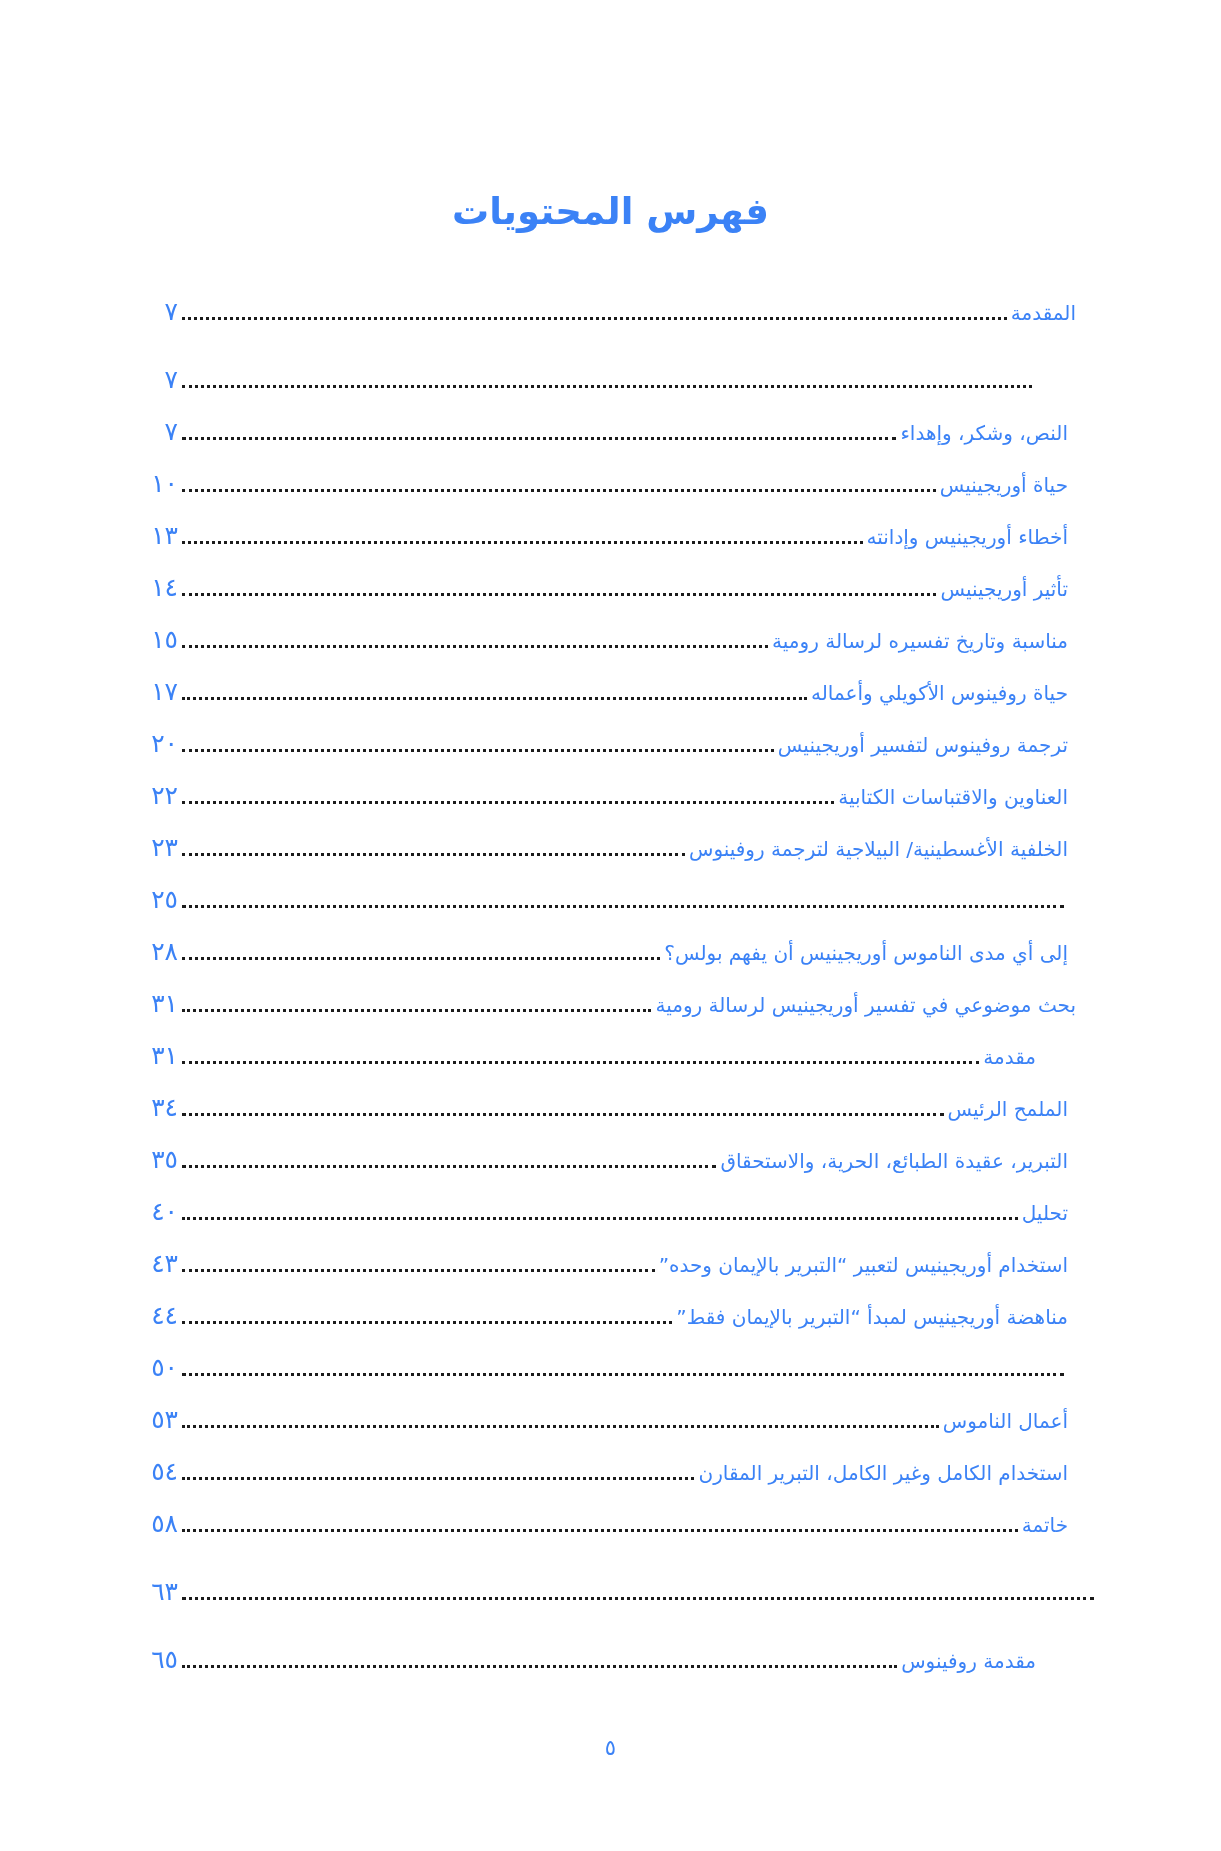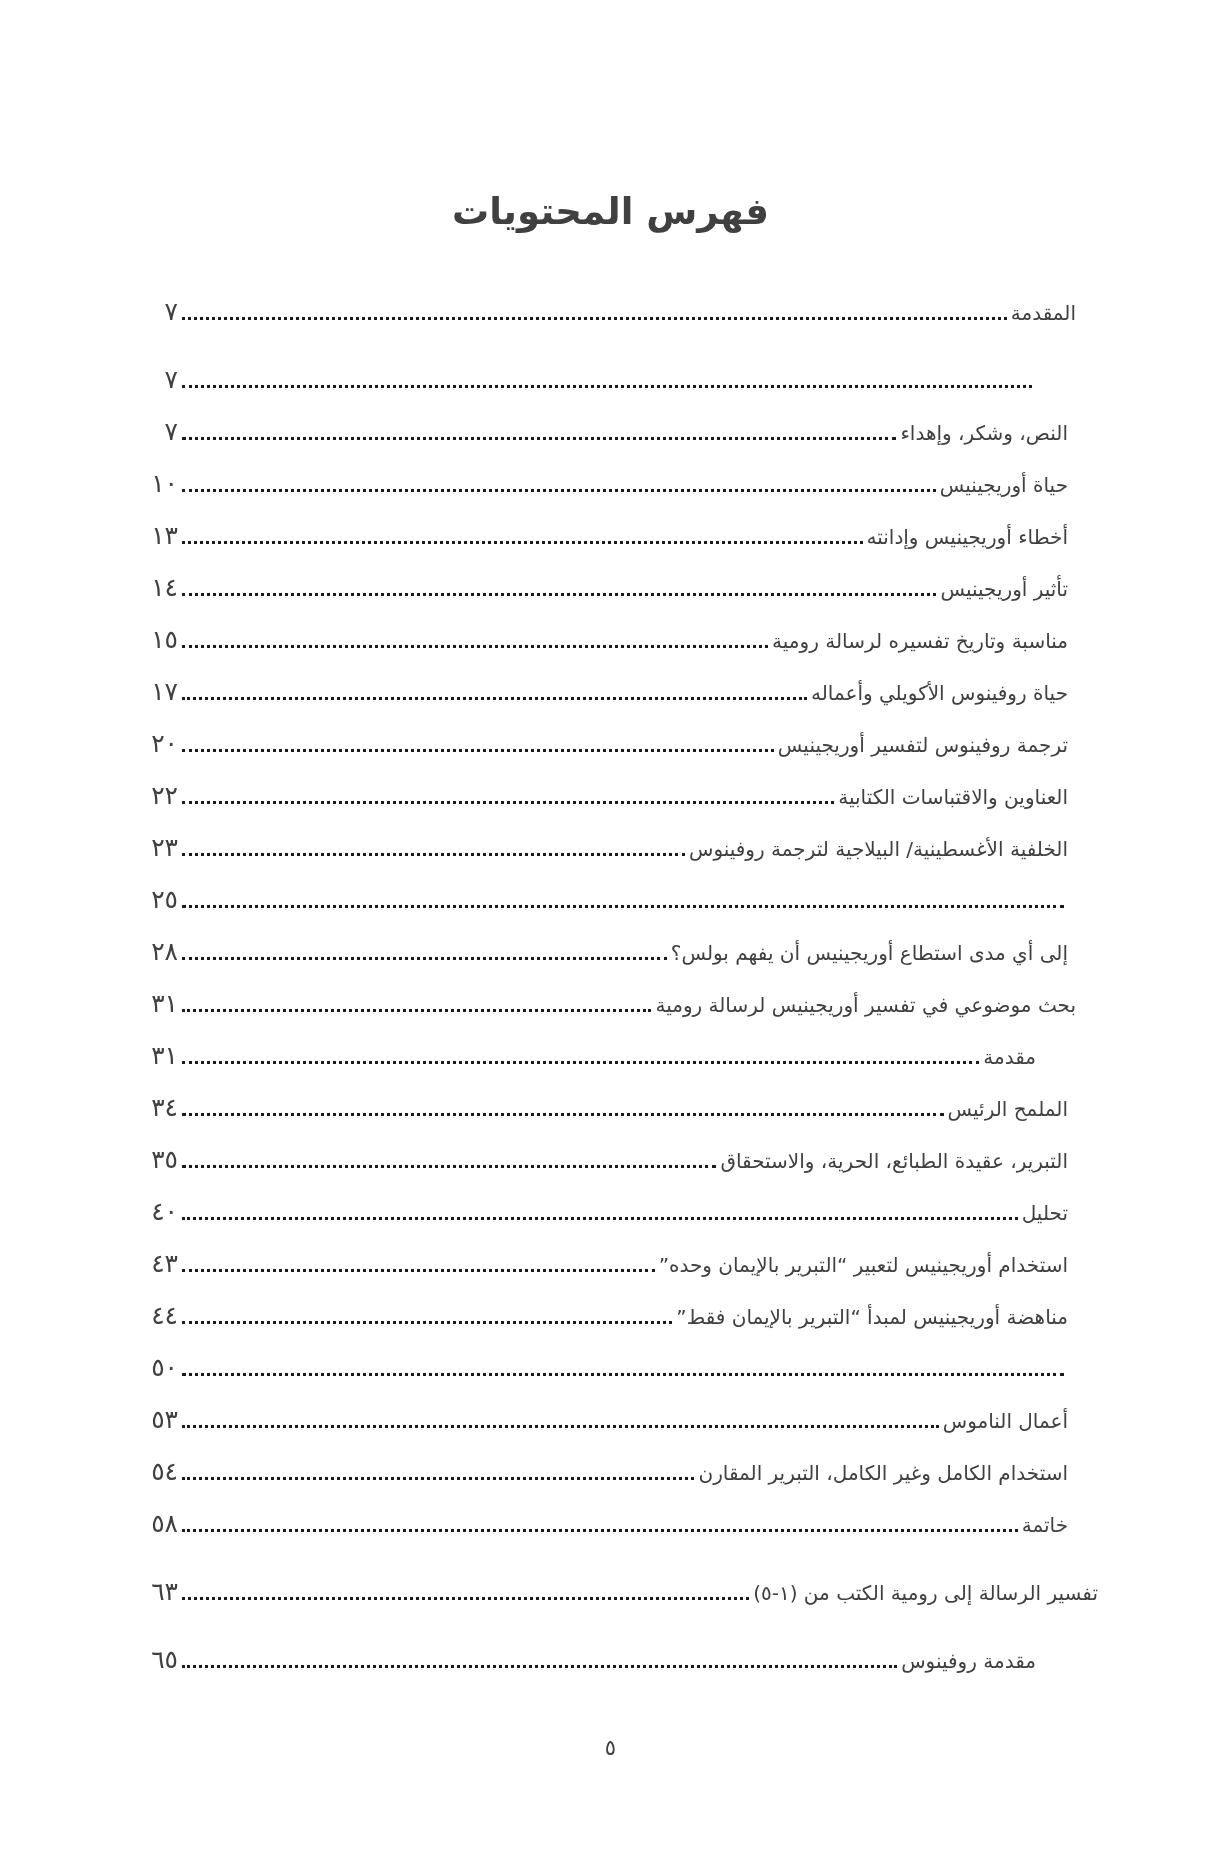--- a/index.html
+++ b/index.html
@@ -2,21 +2,21 @@
 <html lang="ar"><head>
 <meta charset="utf-8">
 <style>
   html,body{margin:0;padding:0;background:#e8e8e8;}
   .page{
     position:relative;
     width:1221px;height:1851px;
     margin:0 auto;
     background:#ffffff;
     font-family:"DejaVu Sans",sans-serif;
-    color:#404040;
+    color:#3b82f6;
     overflow:hidden;
   }
   .title{
     padding-top:190px;
     text-align:center;
     font-size:37px;
     font-weight:700;
     letter-spacing:0;
   }
   .toc{
@@ -123,21 +123,21 @@
       <div class="row lvl-3">
     <span class="label">الخلفية الأغسطينية/ البيلاجية لترجمة روفينوس</span>
     <span class="leader"></span>
     <span class="num">٢٣</span>
   </div>
       <div class="row lvl-3">
     <span class="leader"></span>
     <span class="num">٢٥</span>
   </div>
       <div class="row lvl-3">
-    <span class="label">إلى أي مدى استطاع أوريجينيس أن يفهم بولس؟</span>
+    <span class="label">إلى أي مدى الناموس أوريجينيس أن يفهم بولس؟</span>
     <span class="leader"></span>
     <span class="num">٢٨</span>
   </div>
       <div class="row lvl-2">
     <span class="label">بحث موضوعي في تفسير أوريجينيس لرسالة رومية</span>
     <span class="leader"></span>
     <span class="num">٣١</span>
   </div>
       <div class="row lvl-4">
     <span class="label">مقدمة</span>
@@ -182,21 +182,20 @@
     <span class="label">استخدام الكامل وغير الكامل، التبرير المقارن</span>
     <span class="leader"></span>
     <span class="num">٥٤</span>
   </div>
       <div class="row lvl-3">
     <span class="label">خاتمة</span>
     <span class="leader"></span>
     <span class="num">٥٨</span>
   </div>
       <div class="row lvl-1 gap">
-    <span class="label">تفسير الرسالة إلى رومية الكتب من (١-٥)</span>
     <span class="leader"></span>
     <span class="num">٦٣</span>
   </div>
       <div class="row lvl-4 gap">
     <span class="label">مقدمة روفينوس</span>
     <span class="leader"></span>
     <span class="num">٦٥</span>
   </div>
     </div>
 

